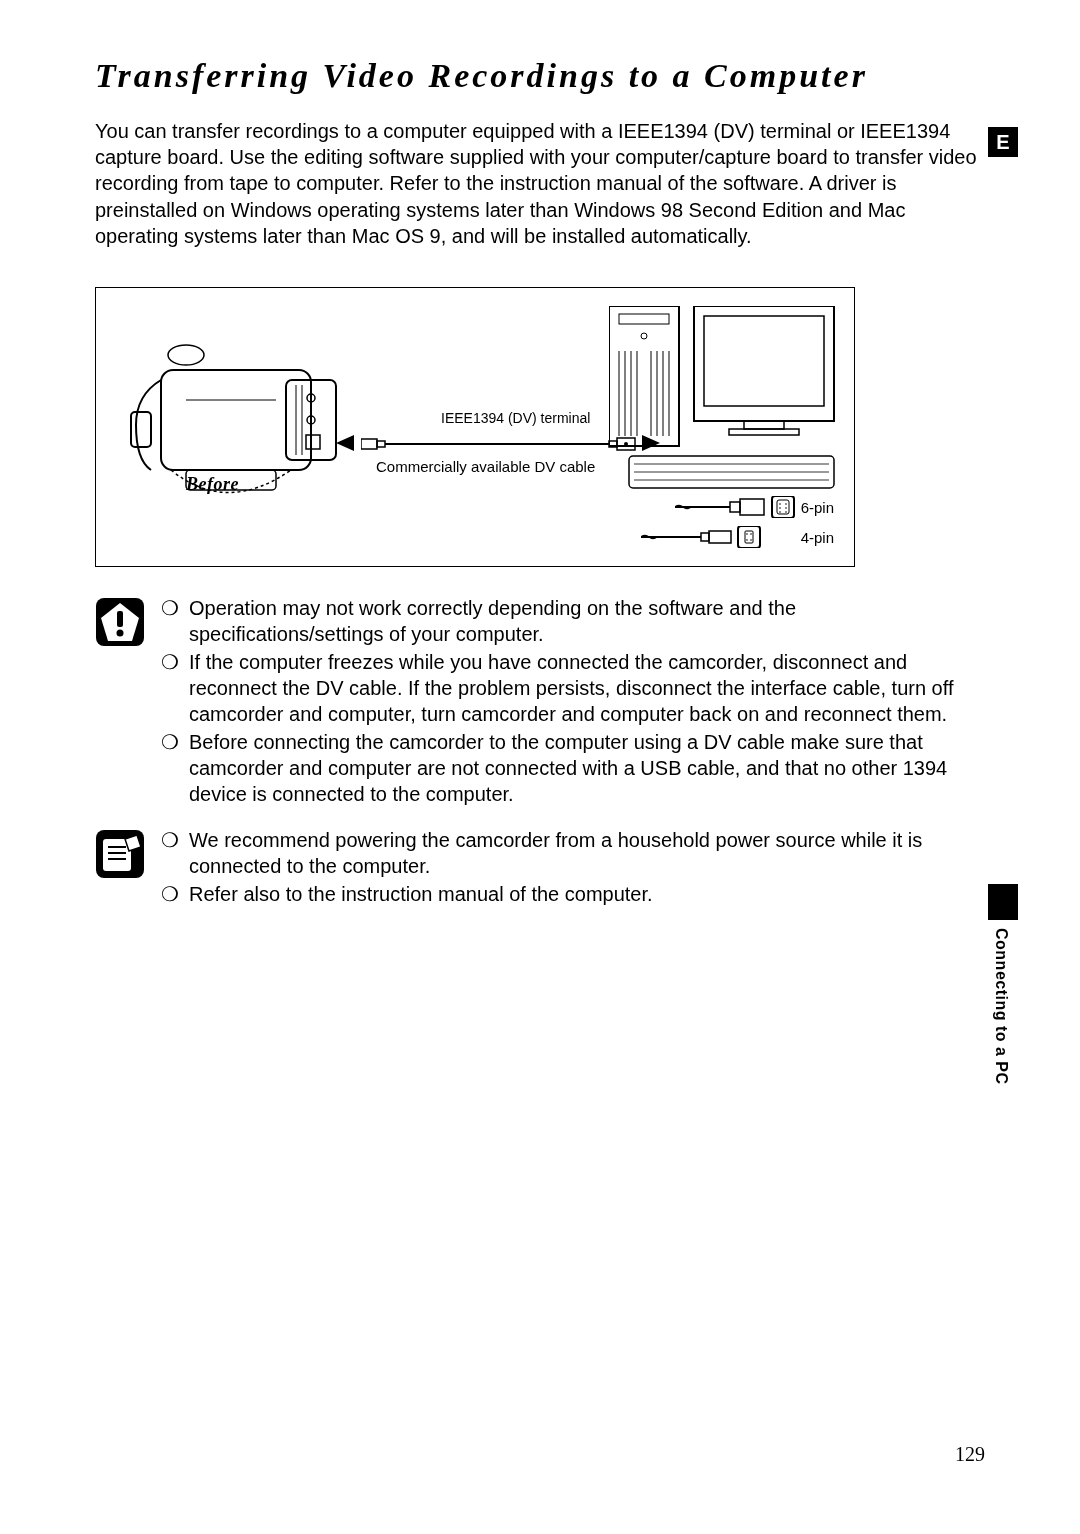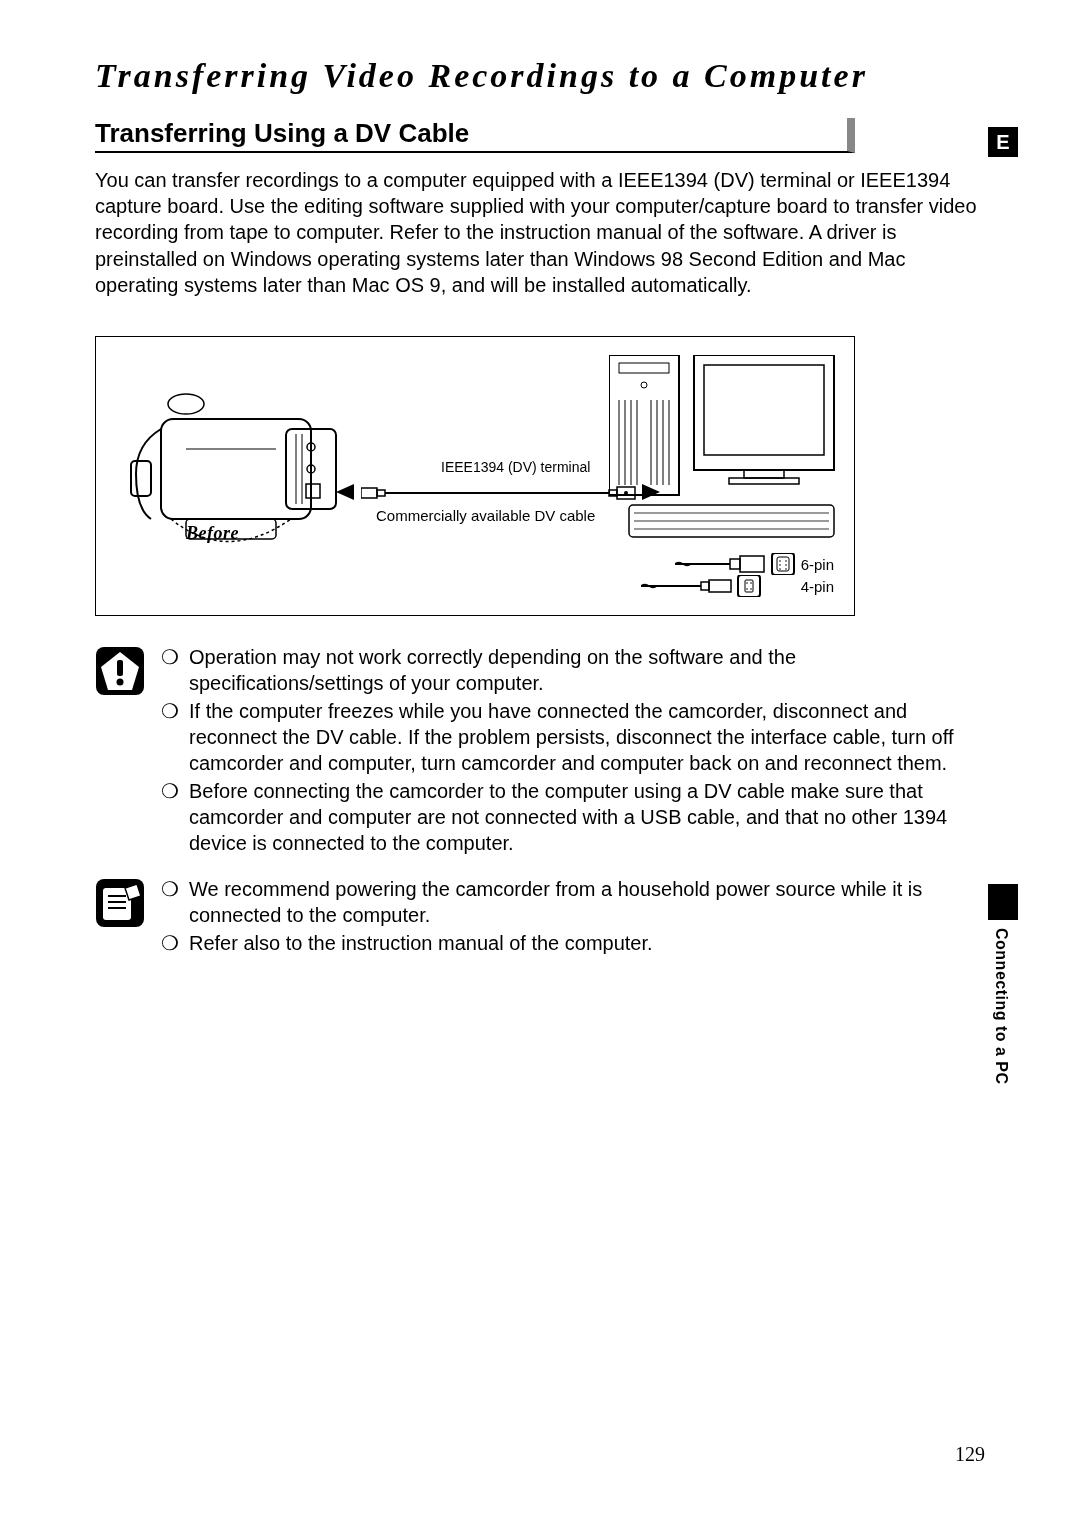--- a/index.html
+++ b/index.html
@@ -80,21 +80,21 @@
     width: 230px; height: 185px;
   }
   .computer-block svg { width: 100%; height: 100%; }
   .connector-row {
     position: absolute;
     right: 20px;
     display: flex;
     align-items: center;
     gap: 6px;
   }
-  .connector-row.six { top: 216px; }
+  .connector-row.six { top: 208px; }
   .connector-row.four { top: 238px; gap: 40px; }
   .connector-row svg { height: 22px; width: 120px; }
   .pin-label { font-size: 15px; }
   .cable-line {
     position: absolute;
     left: 265px; top: 148px;
     width: 275px; height: 16px;
   }
   .cable-line svg { width: 100%; height: 100%; }
   .arrow-left {
@@ -169,21 +169,20 @@
     font-family: Liberation Serif, serif;
   }
 </style>
 </head>
 <body>
 
 <div class="page">
 
   <h1 class="main-title">Transferring Video Recordings to a Computer</h1>
 
-  <h2 class="sub-heading">Transferring Using a DV Cable</h2>
 
   <p class="body-text">You can transfer recordings to a computer equipped with a IEEE1394 (DV) terminal or IEEE1394 capture board. Use the editing software supplied with your computer/capture board to transfer video recording from tape to computer. Refer to the instruction manual of the software. A driver is preinstalled on Windows operating systems later than Windows 98 Second Edition and Mac operating systems later than Mac OS 9, and will be installed automatically.</p>
 
   <div class="diagram">
 
     <div class="camcorder">
       <svg viewBox="0 0 240 175">
         <rect x="45" y="30" width="150" height="100" rx="12" fill="none" stroke="#000" stroke-width="2"></rect>
         <rect x="170" y="40" width="50" height="80" rx="6" fill="none" stroke="#000" stroke-width="2"></rect>
         <line x1="180" y1="45" x2="180" y2="115" stroke="#000" stroke-width="1"></line>

